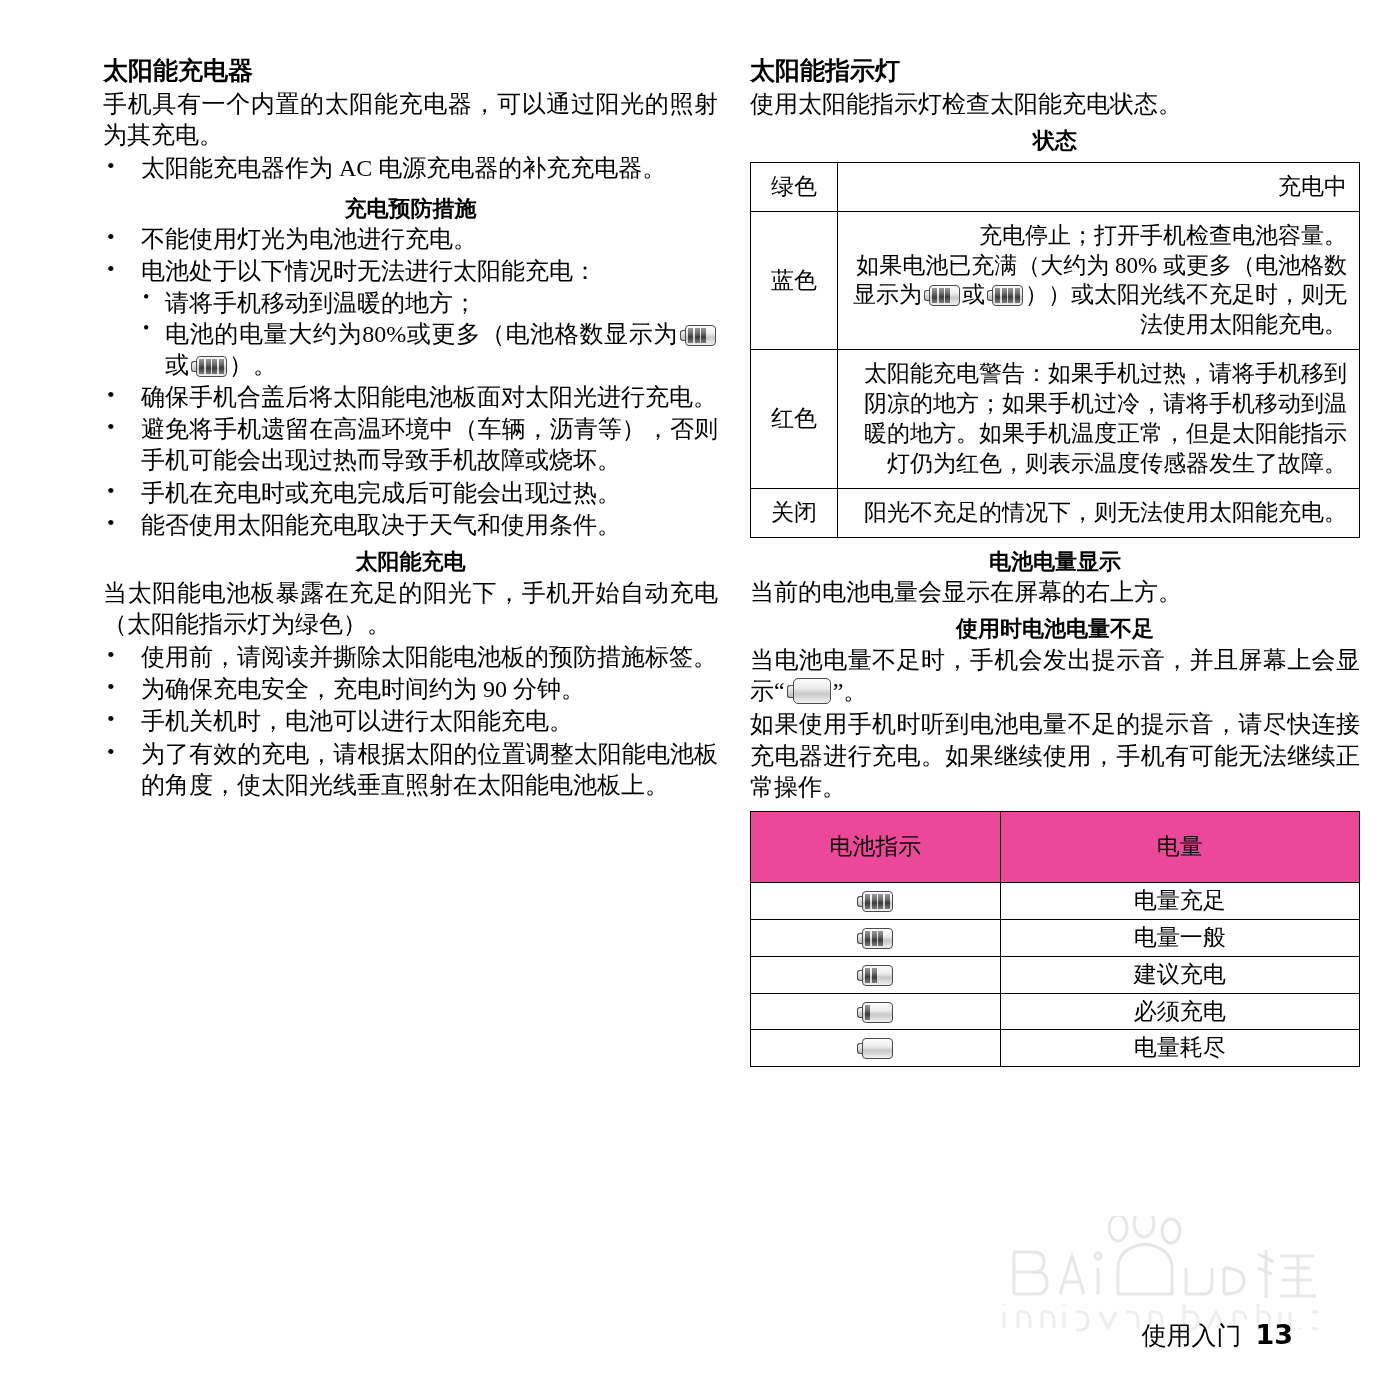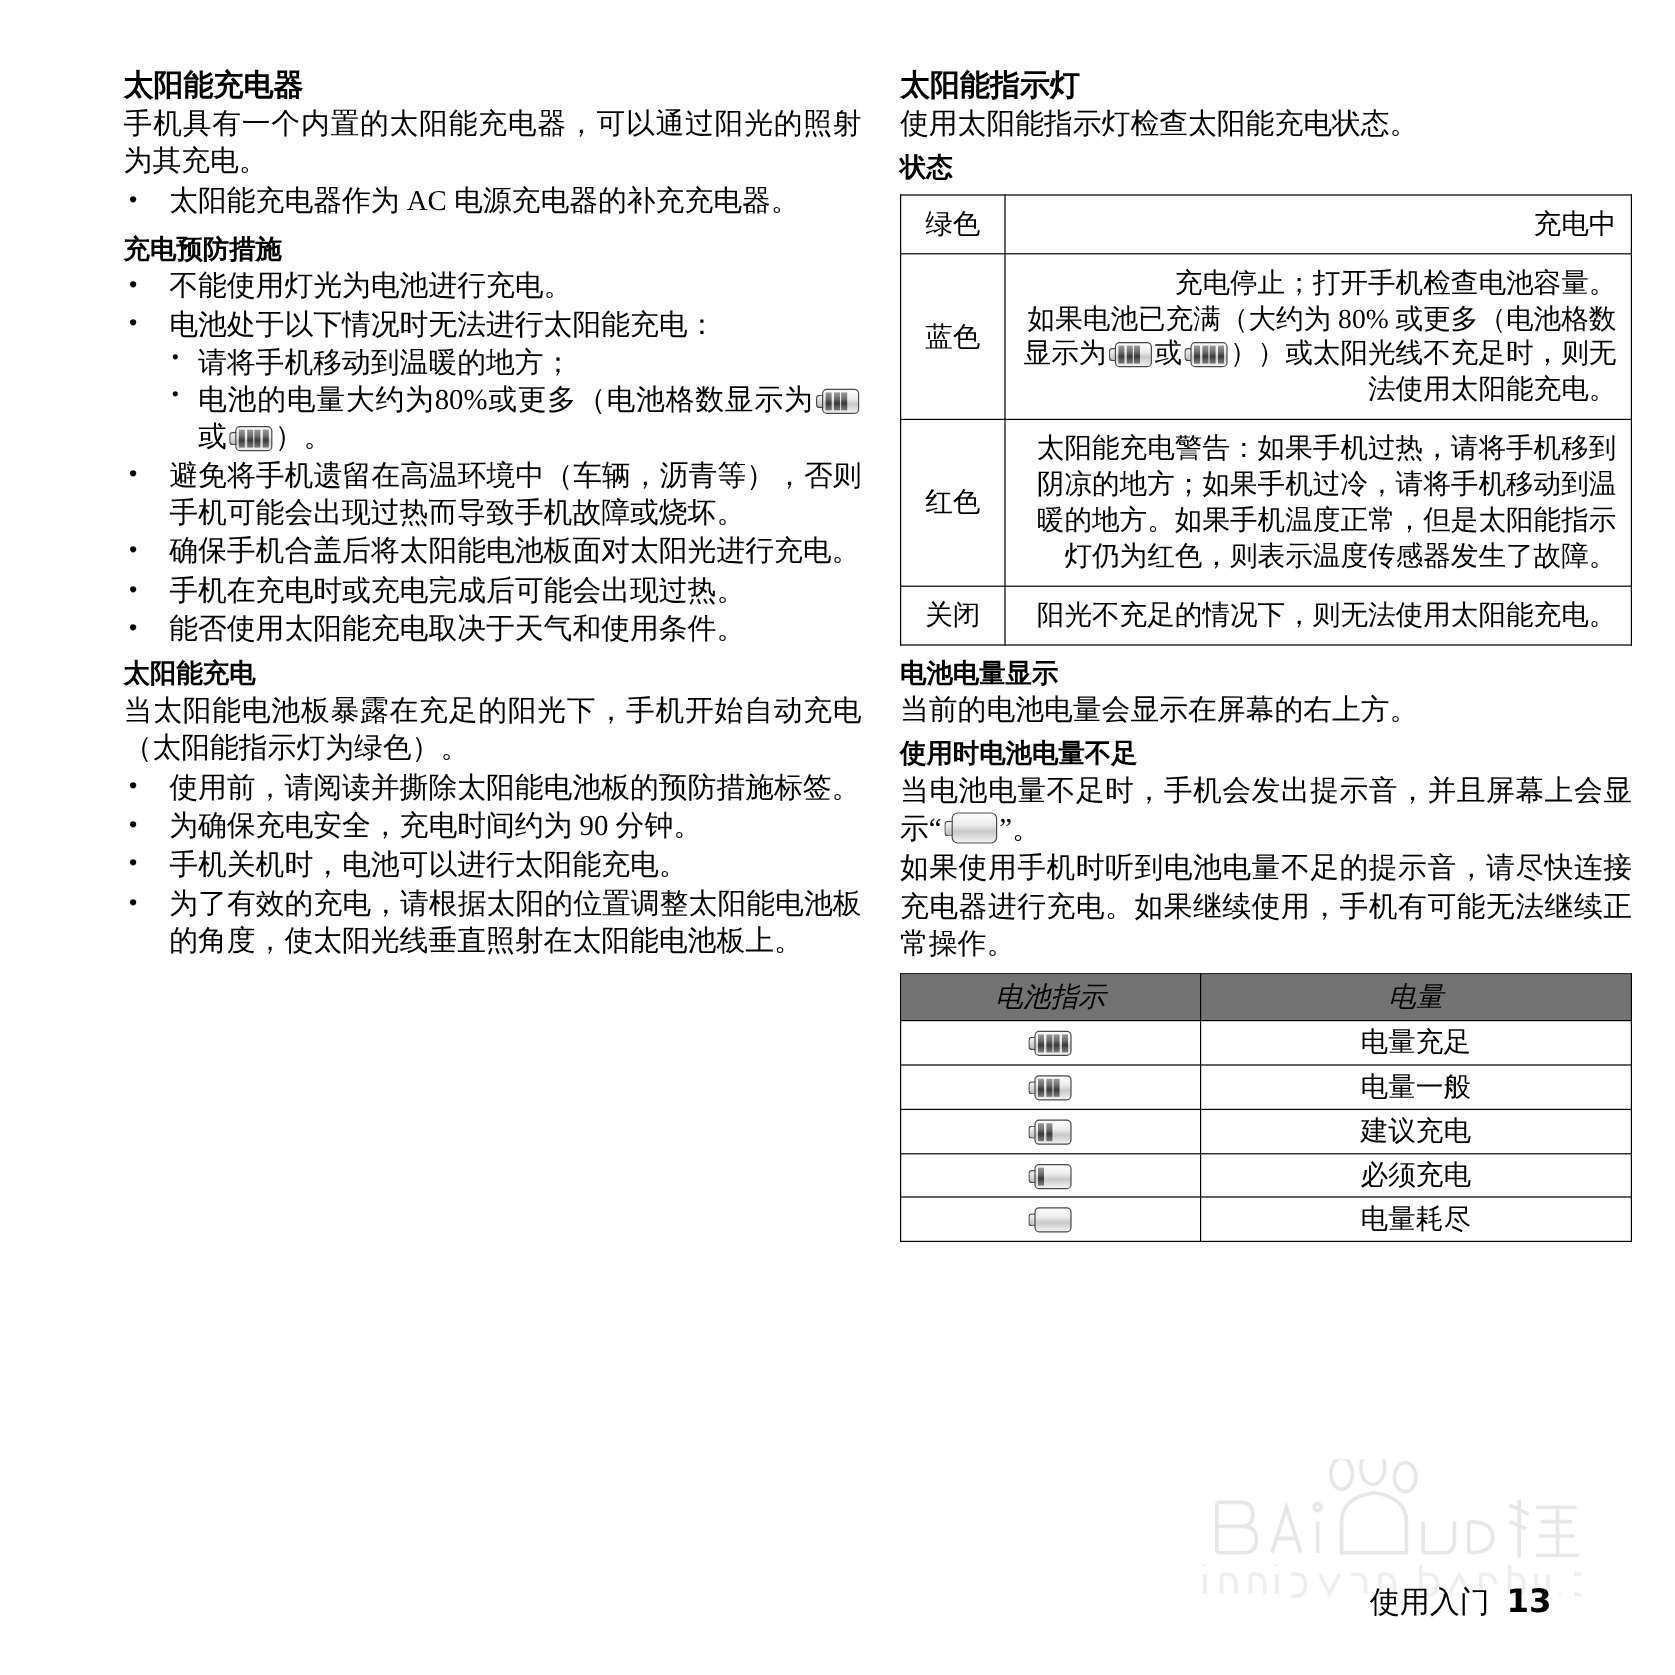--- a/index.html
+++ b/index.html
@@ -37,20 +37,21 @@
     line-height: 1.28;
     margin: 0 0 2px 0;
     letter-spacing: 0px;
   }
   h3.sub-head {
     font-family: "DejaVu Sans", "Liberation Sans", sans-serif;
     font-weight: bold;
     font-size: 22px;
     line-height: 1.3;
     margin: 10px 0 1px 0;
+    text-align: center;
   }
   h3.sub-head.tight { margin-top: 7px; }
 
   p.body {
     font-size: 24px;
     line-height: 1.30;
     margin: 0 0 2px 0;
     text-align: justify;
     text-justify: inter-character;
   }
@@ -112,24 +113,23 @@
     text-align: right;
   }
   table.status-table td.c-label {
     width: 78px;
     text-align: center;
     padding: 9px 4px;
   }
 
   table.batt-table { margin-top: 8px; }
   table.batt-table th {
-    background: #737373;
+    background: #ec4899;
     text-align: center;
-    padding: 4px 6px;
-    font-style: italic;
+    padding: 20px 6px;
   }
   table.batt-table td {
     text-align: center;
     padding: 3px 6px;
   }
   table.batt-table col.c1 { width: 41%; }
 
   
   .batt {
     display: inline-block;
@@ -249,22 +249,22 @@
                 </span></span><span>或</span><span class="batt"><span class="nub"></span><span class="shell">
                   <span class="bars">
                     <i></i>
                     <i></i>
                     <i></i>
                     <i></i>
                   </span>
                 </span></span><span>）。</span></li>
         </ul>
       </li>
+      <li>确保手机合盖后将太阳能电池板面对太阳光进行充电。</li>
       <li>避免将手机遗留在高温环境中（车辆，沥青等），否则手机可能会出现过热而导致手机故障或烧坏。</li>
-      <li>确保手机合盖后将太阳能电池板面对太阳光进行充电。</li>
       <li>手机在充电时或充电完成后可能会出现过热。</li>
       <li>能否使用太阳能充电取决于天气和使用条件。</li>
     </ul>
 
     <h3 class="sub-head tight">太阳能充电</h3>
 
     <p class="body">当太阳能电池板暴露在充足的阳光下，手机开始自动充电（太阳能指示灯为绿色）。</p>
 
     <ul class="bullets">
       <li>使用前，请阅读并撕除太阳能电池板的预防措施标签。</li>

